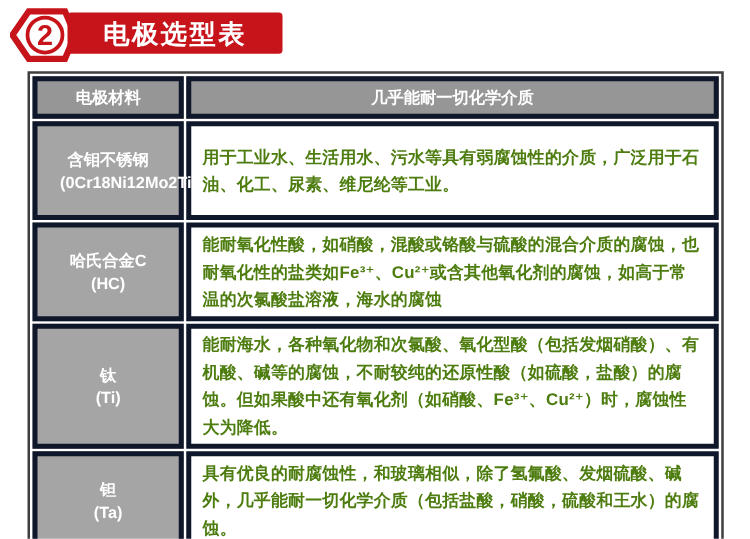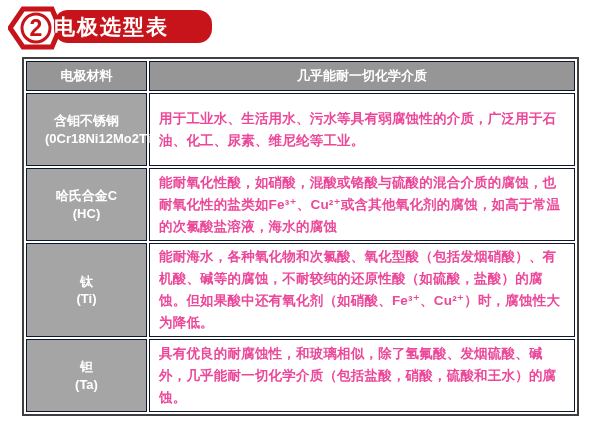--- a/index.html
+++ b/index.html
@@ -7,53 +7,53 @@
   body {
     width: 600px; height: 431px;
     position: relative;
     font-family: "Liberation Sans", "DejaVu Sans", sans-serif;
     overflow: hidden;
   }
   .header-area { position: absolute; left: 0; top: 0; width: 600px; height: 56px; }
   .badge-svg { position: absolute; left: 8px; top: 5px; width: 54px; height: 46px; }
   .title-pill {
     position: absolute; left: 54px; top: 10px;
-    width: 158px; height: 33px;
+    width: 172px; height: 33px;
     background: #c6141a;
-    border-radius: 14px;
-    display: flex; align-items: center; 
+    border-radius: 3px;
+    display: flex; align-items: center; justify-content: center;
     z-index: 2;
   }
   .title-pill span {
     color: #ffffff; font-size: 21px; font-weight: bold; letter-spacing: 2px;
   }
   .table-wrap { position: absolute; left: 22px; top: 57px; width: 557px; }
   table.spec {
     width: 100%;
     border-collapse: separate;
     border-spacing: 2px;
     border: 2px solid #3f3f3f;
     background: #ffffff;
     table-layout: fixed;
   }
-  table.spec th, table.spec td { border: 1px solid #0f172a; }
+  table.spec th, table.spec td { border: 4px solid #0f172a; }
   col.c-material { width: 121px; }
   th.col-head {
     background: #969696; color: #ffffff;
     font-size: 13px; font-weight: bold;
     padding: 4px 2px; text-align: center;
   }
   td.material {
     background: #a5a5a5; color: #ffffff;
     font-size: 13px; font-weight: bold;
     text-align: center; vertical-align: middle;
     line-height: 1.35; padding: 18px;
   }
   td.desc {
-    color: #ec4899; font-size: 13.5px; font-weight: 600;
+    color: #4d7c0f; font-size: 13.5px; font-weight: 600;
     text-align: left; vertical-align: middle;
     padding: 2px 9px; line-height: 22px;
     letter-spacing: 0.2px;
   }
   tr.h-head { height: 30px; }
   tr.h-2a { height: 46px; }
   tr.h-2b { height: 46px; }
   tr.h-3a { height: 66px; }
   tr.h-3b { height: 65px; }
   tr.h-2c { height: 46px; }

